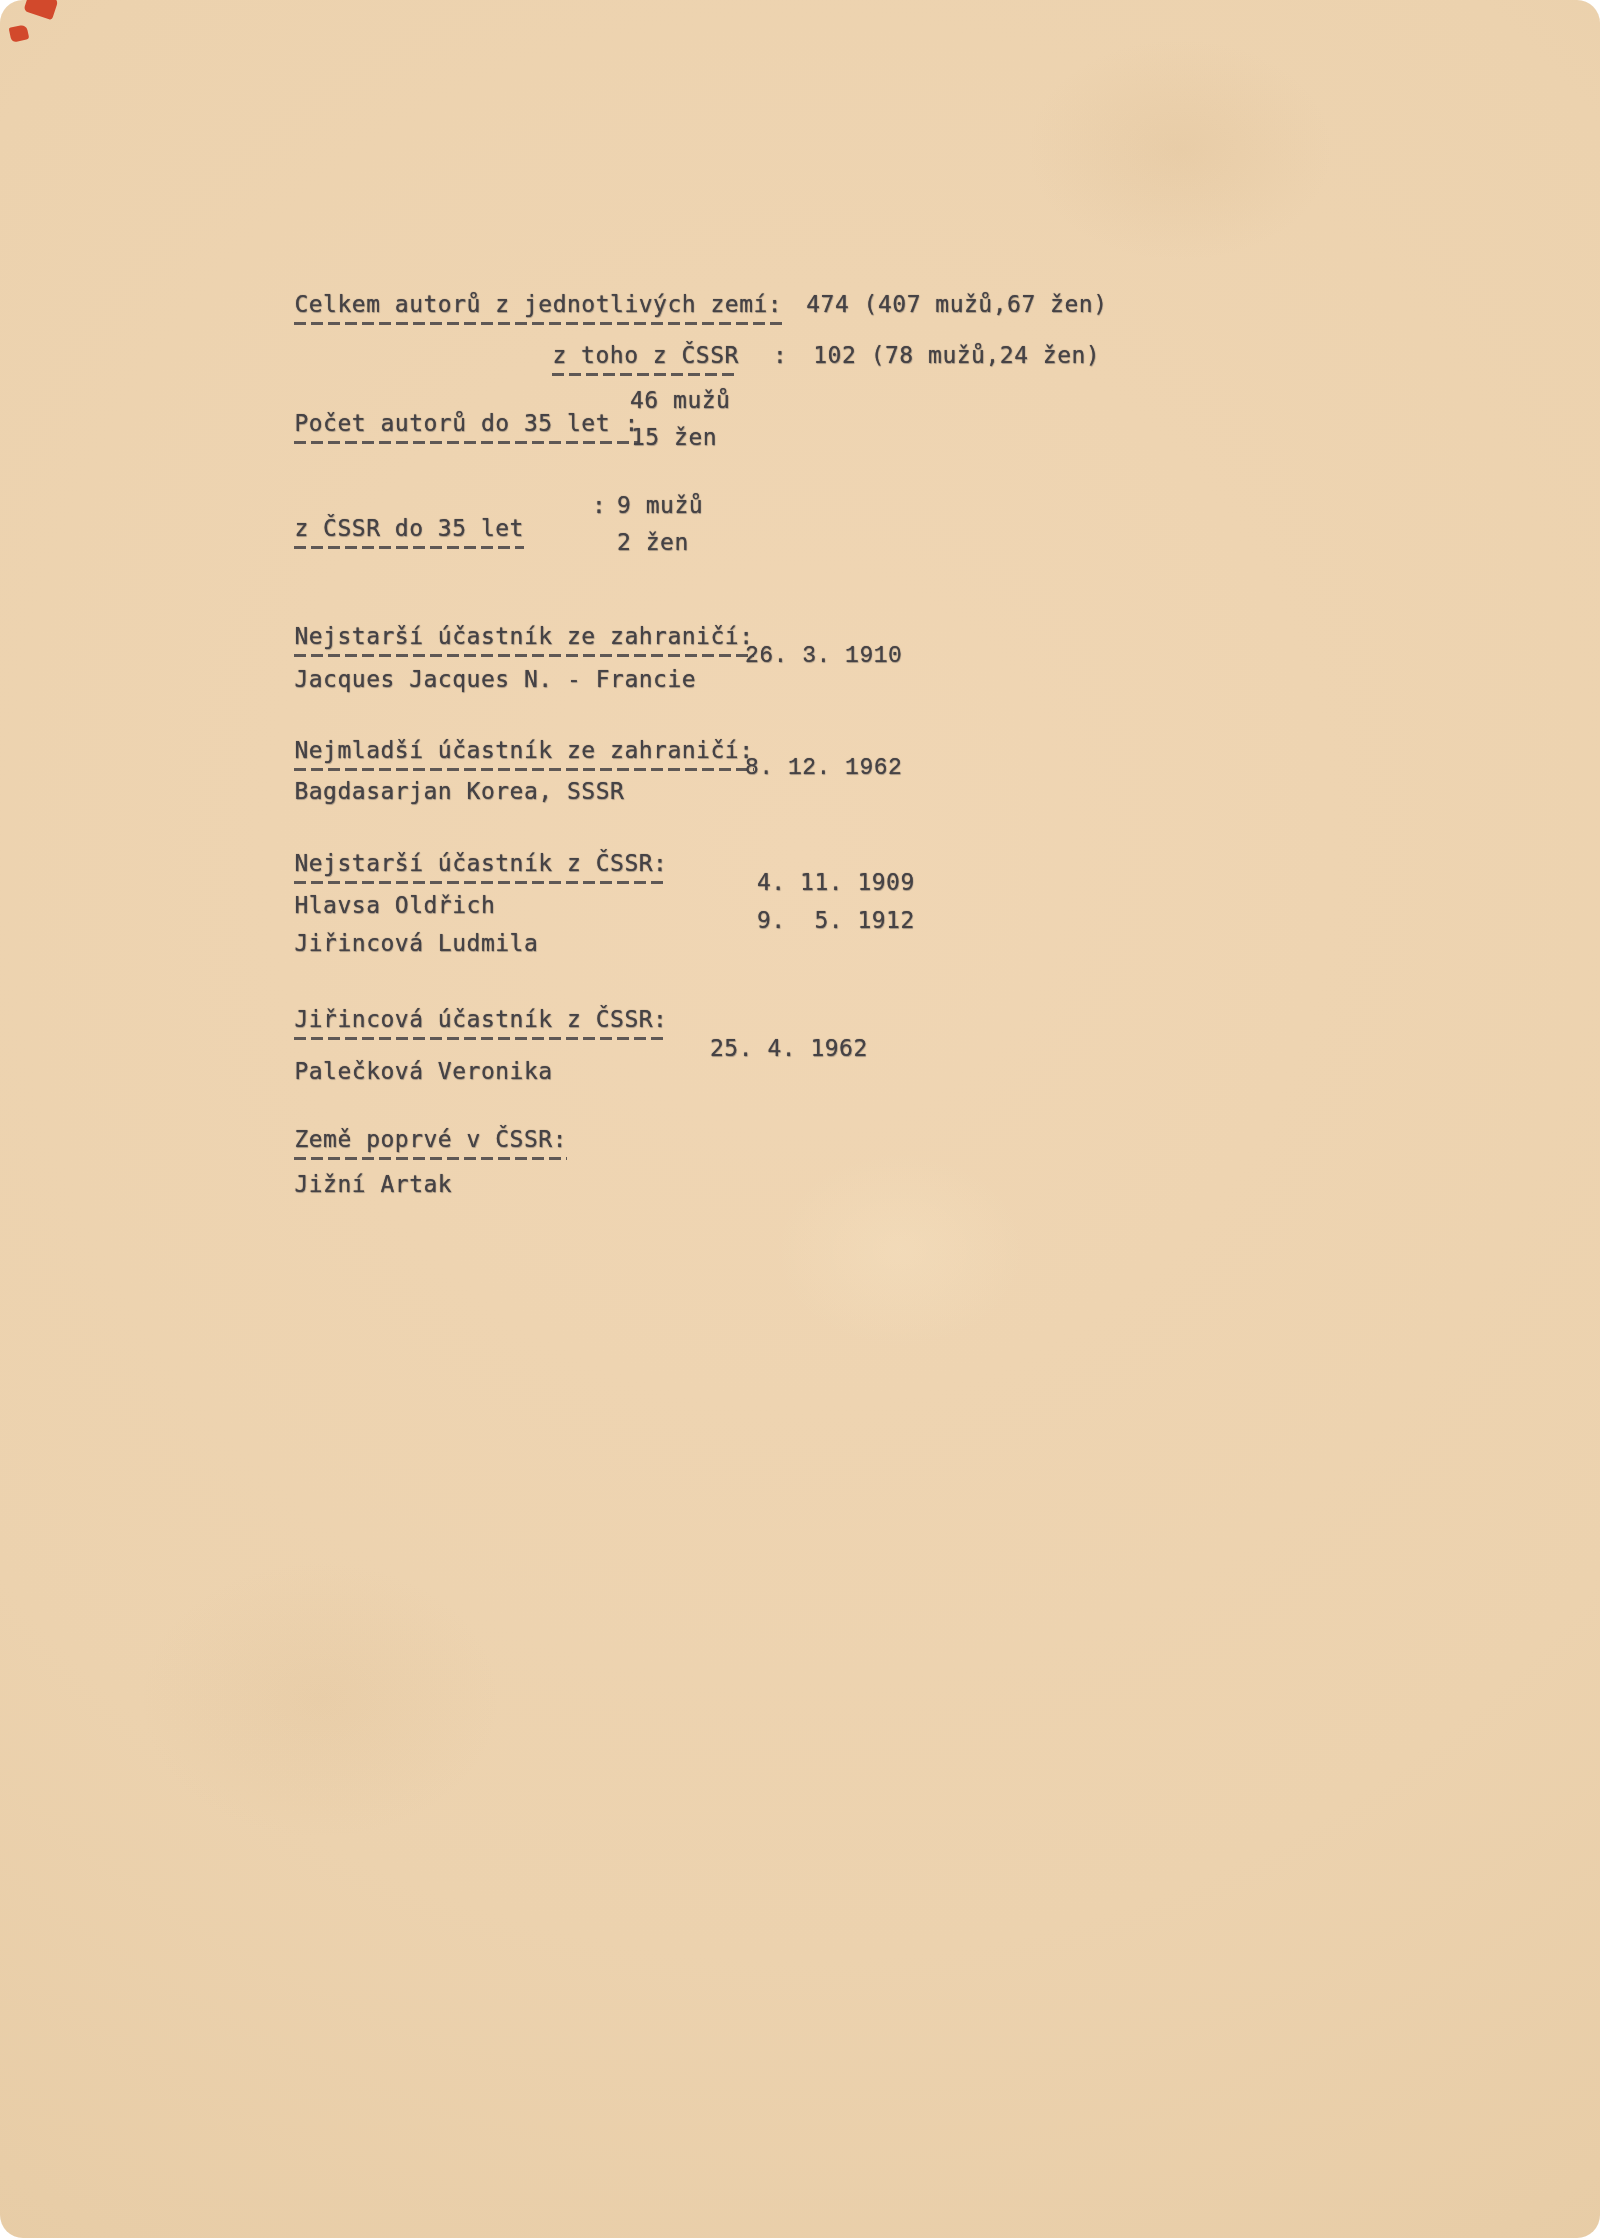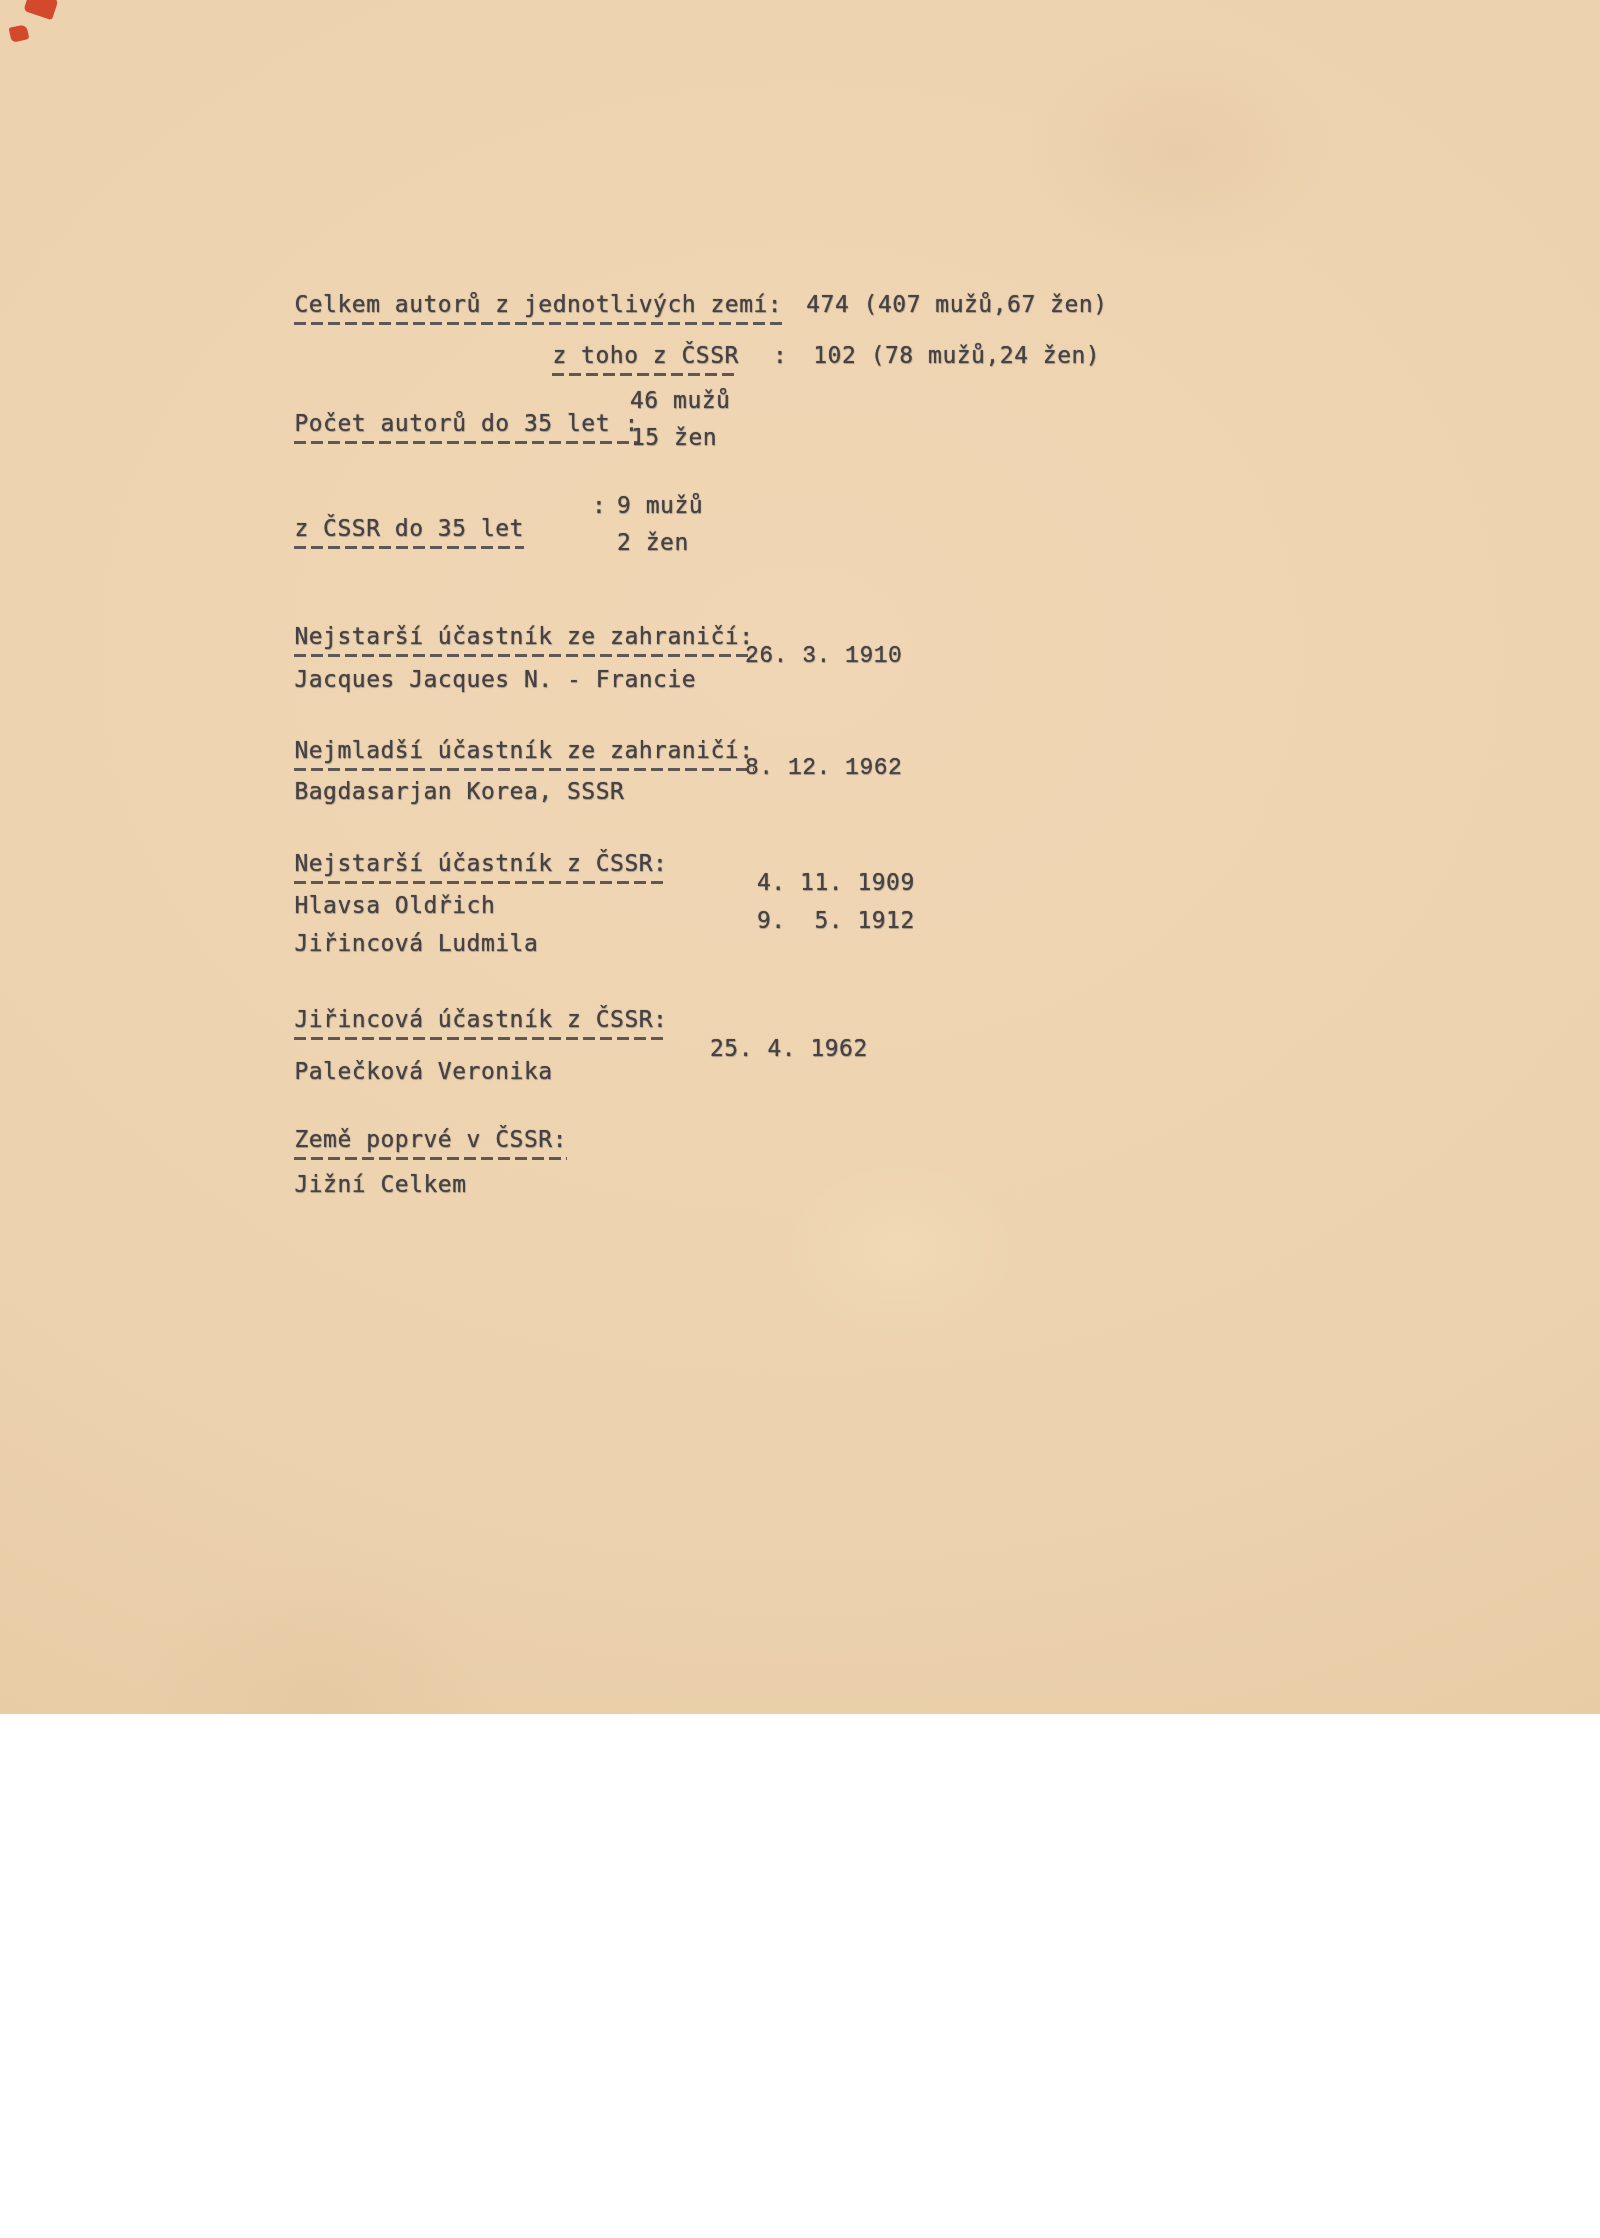--- a/index.html
+++ b/index.html
@@ -8,27 +8,28 @@
   }
   body {
     width: 1600px;
     height: 2238px;
     overflow: hidden;
     font-family: "DejaVu Sans Mono", "Liberation Mono", monospace;
   }
   .page {
     position: relative;
     width: 1600px;
-    height: 1714px;
+    height: 2238px;
     background:
       radial-gradient(ellipse 220px 160px at 1180px 150px, rgba(188,148,96,0.10), rgba(188,148,96,0) 70%),
       radial-gradient(ellipse 260px 200px at 320px 1700px, rgba(188,148,96,0.08), rgba(188,148,96,0) 70%),
       radial-gradient(ellipse 180px 140px at 900px 1250px, rgba(255,240,210,0.20), rgba(255,240,210,0) 70%),
       radial-gradient(ellipse 120% 90% at 50% 38%, #f0d6b4 0%, #ecd2ae 55%, #e4c8a0 100%);
     color: #454245;
+    border-radius: 23px;
   }
   .txt {
     position: absolute;
     font-size: 23px;
     line-height: 1;
     letter-spacing: 0.5px;
     white-space: pre;
     text-shadow: 0 0 1px rgba(66,62,64,0.75), 0.6px 0.6px 0.8px rgba(66,62,64,0.35);
   }
   
@@ -147,16 +148,16 @@
   </div>
   <div class="txt row" style="top:1037px">
     <span>Palečková Veronika</span>
     <span class="abs d-c">25. 4. 1962</span>
   </div>
 
   <div class="txt row" style="top:1105px">
     <span class="u">Země poprvé v ČSSR:</span>
   </div>
   <div class="txt row" style="top:1150px">
-    <span>Jižní Celkem</span>
+    <span>Jižní Artak</span>
   </div>
 
 </div>
 
 </body></html>

